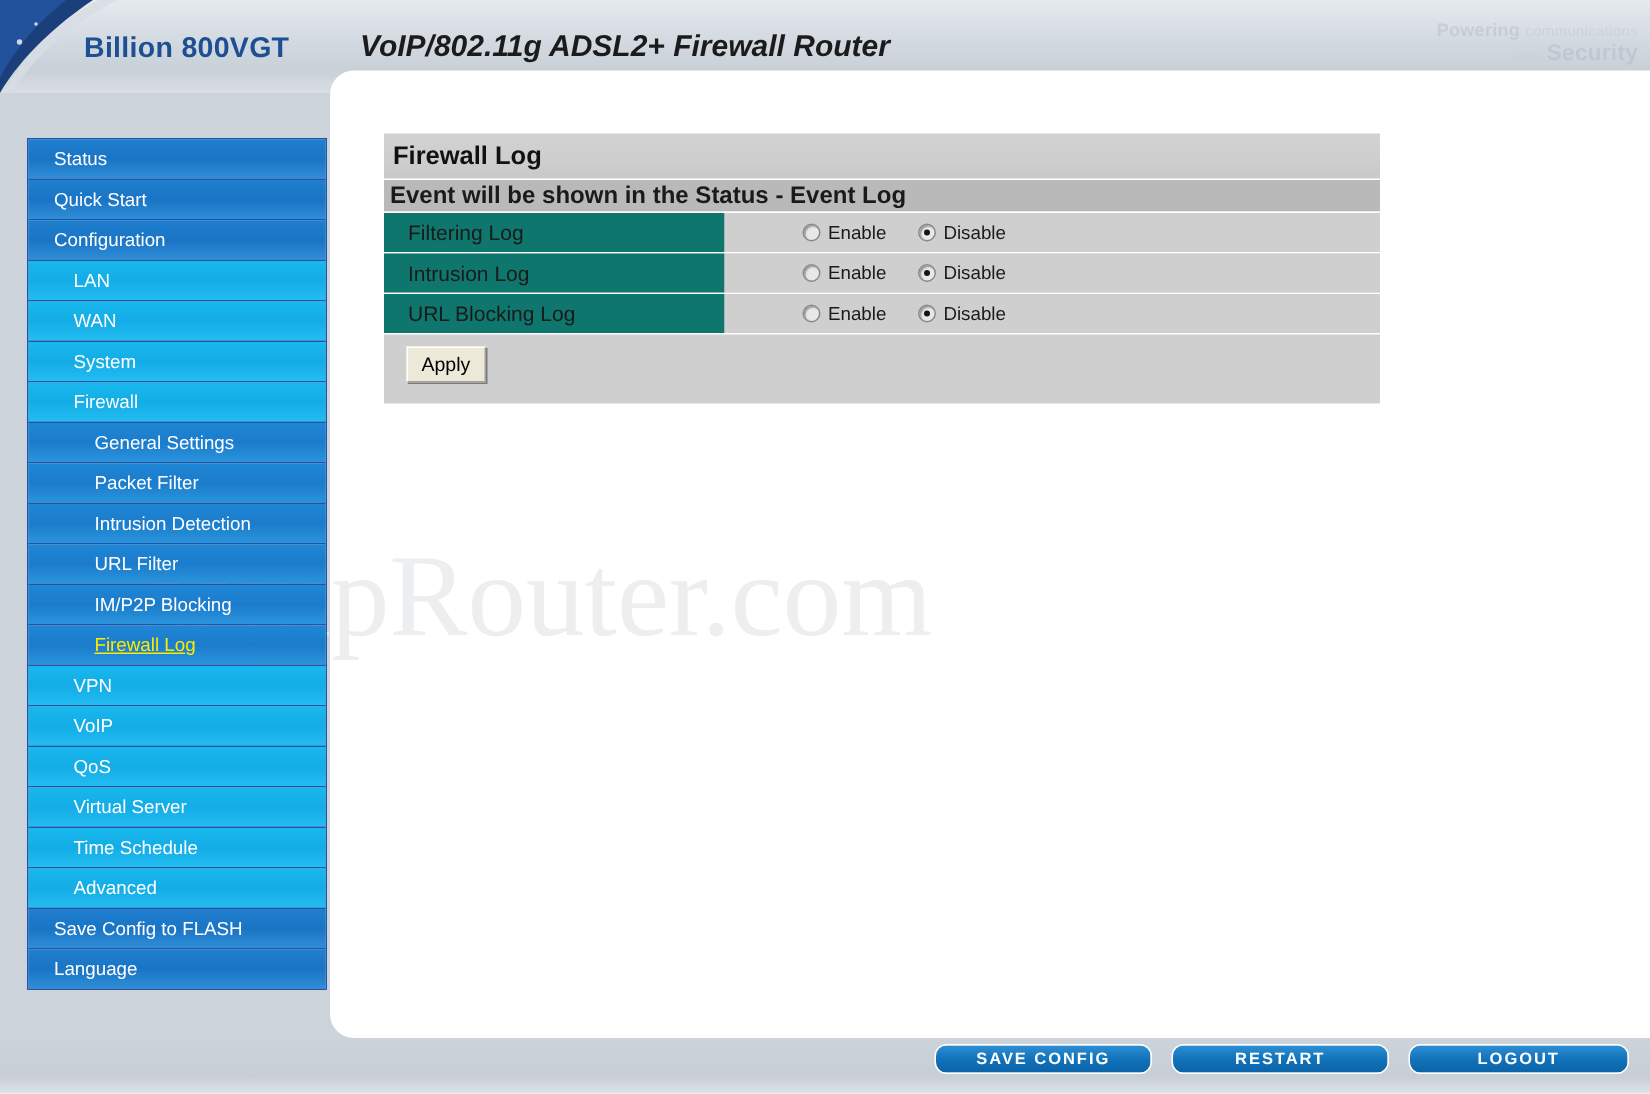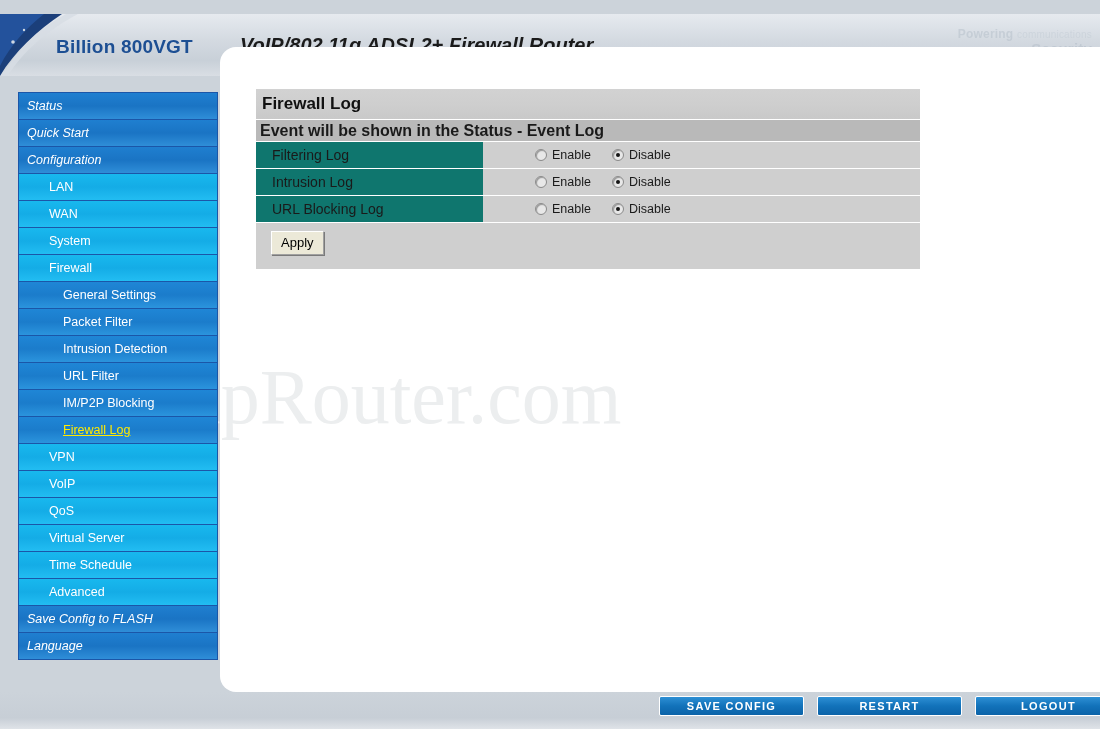--- a/index.html
+++ b/index.html
@@ -12,21 +12,21 @@
   }
   #app {
     position: relative;
     width: 1100px; height: 729px;
     background: #ccd3da;
   }
 
   
   .header {
     position: absolute;
-    left: 0; top: 14px; width: 1100px; height: 62px;
+    left: 0; top: 0; width: 1100px; height: 62px;
     background: linear-gradient(to bottom, #e6eaef 0%, #d4dae1 42%, #c8d0d8 75%, #d9dee4 100%);
     overflow: hidden;
   }
   .corner-swoosh {
     position: absolute; left: 0; top: 0; width: 180px; height: 62px;
   }
   .brand {
     position: absolute; left: 56px; top: 22px;
     font-size: 19px; font-weight: bold; color: #1d4f93;
     letter-spacing: .2px;
@@ -93,22 +93,21 @@
     font-size: 12.5px;
     color: #ffffff;
     border-bottom: 1px solid #1b56a8;
     white-space: nowrap;
     overflow: hidden;
     cursor: pointer;
   }
   
   .nav-item.lvl0 {
     background: linear-gradient(to bottom, #1f7fd0 0%, #1a74c4 50%, #2f8ed8 100%);
-    padding-left: 8px;
-    font-style: italic;
+    padding-left: 17px;
   }
   
   .nav-item.lvl1 {
     background: linear-gradient(to bottom, #18b8ee 0%, #14ace6 50%, #22bdf2 100%);
     padding-left: 30px;
   }
   
   .nav-item.lvl2 {
     background: linear-gradient(to bottom, #1f86d6 0%, #1b7ccb 50%, #2b94dd 100%);
     padding-left: 44px;
@@ -211,31 +210,30 @@
   
   .bottom-bar {
     position: absolute;
     left: 0; bottom: 0; width: 1100px; height: 37px;
     background: linear-gradient(to bottom, #ccd3da 0%, #c7ced6 70%, #dfe3e8 100%);
     z-index: 12;
   }
   .bbtn {
     position: absolute;
     top: 4px; height: 20px;
-    border-radius: 2px;
+    border-radius: 8px;
     background: linear-gradient(to bottom, #2d8fd4 0%, #1272ba 50%, #0b63a8 100%);
     border: 1px solid #ffffff;
     color: #ffffff;
     font-size: 11px; font-weight: bold;
     letter-spacing: 1.3px;
     text-align: center;
     line-height: 18px;
     cursor: pointer;
     white-space: nowrap;
-    margin-left: 36px;
   }
   #btn-save   { left: 623px; width: 145px; }
   #btn-restart{ left: 781px; width: 145px; }
   #btn-logout { left: 939px; width: 147px; }
 </style>
 </head>
 <body>
 
 <div id="app">
 

